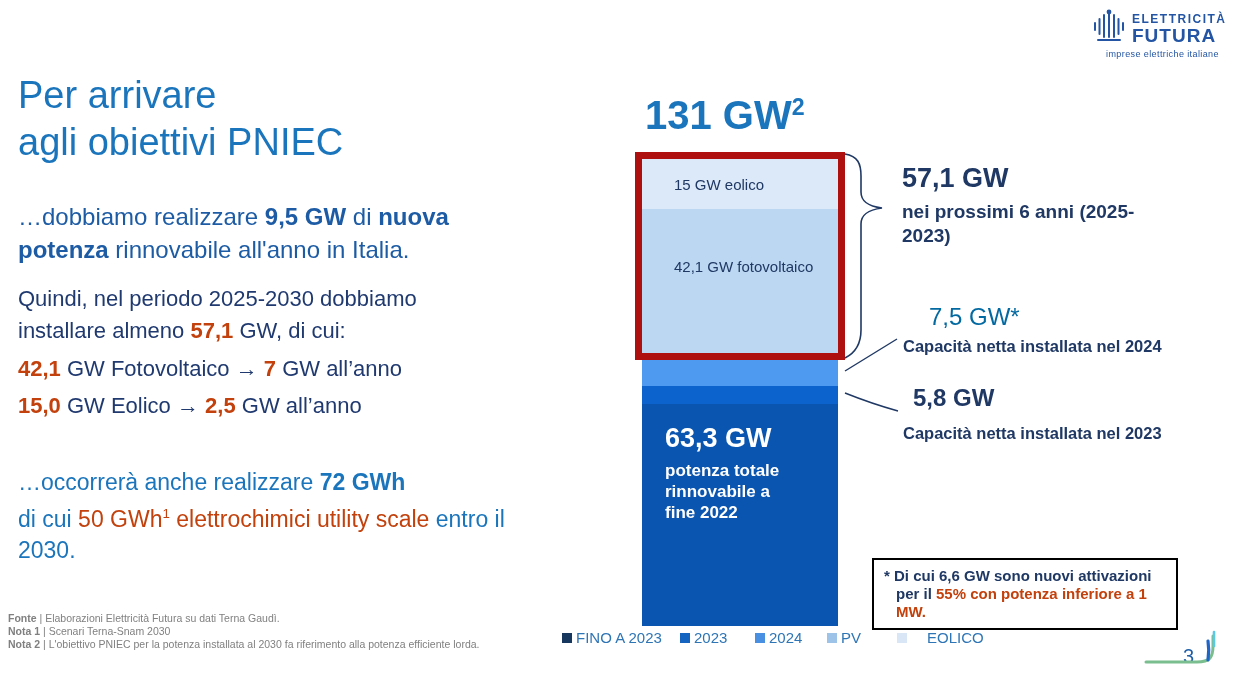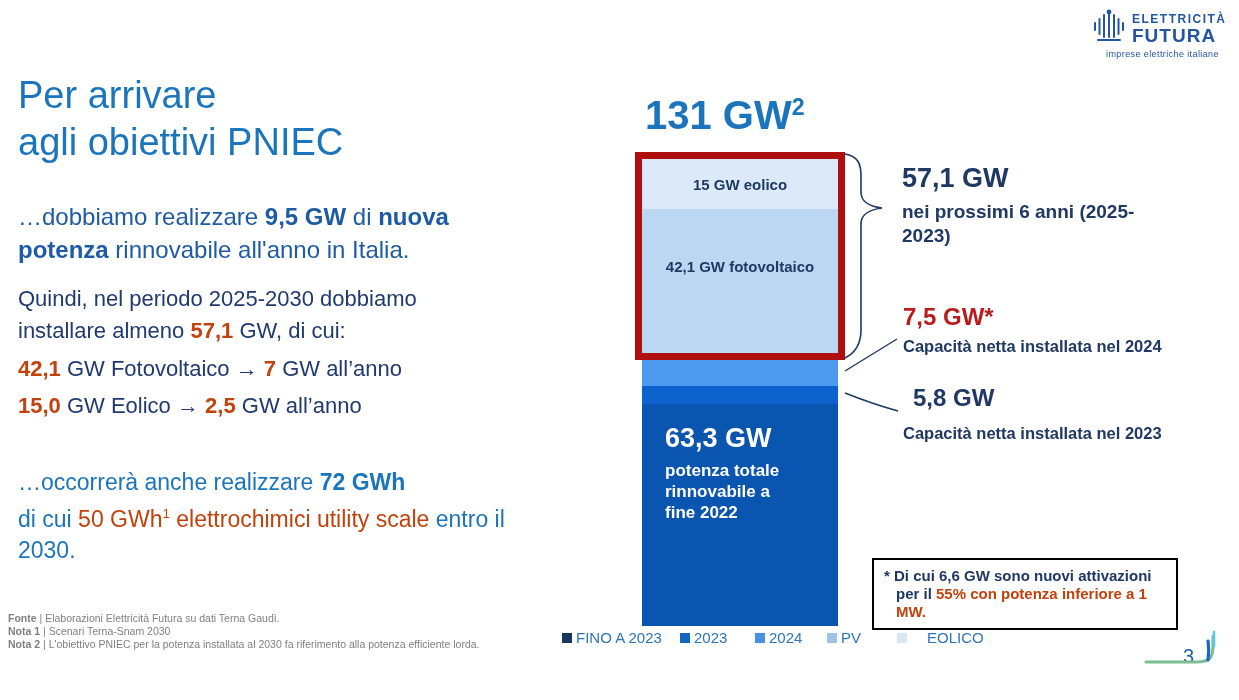--- a/index.html
+++ b/index.html
@@ -29,30 +29,30 @@
   .logo-tag{font-size:9px;letter-spacing:0.4px;margin-top:1px;text-align:center;}
   
   .chart-total{left:645px;top:93px;font-size:40px;color:#1B75BC;text-align:right;}
   .red-frame{left:635px;top:152px;width:196px;height:194px;border:7px solid #AE0F0F;z-index:3;}
   .seg{left:642px;width:196px;z-index:2;}
   .seg-eolico{top:159px;height:50px;}
   .seg-pv{top:209px;height:144px;}
   .seg-2024{top:360px;height:26px;}
   .seg-2023{top:386px;height:18px;}
   .seg-fino{top:404px;height:222px;}
-  .seg-label{width:196px;text-align:center;font-size:15px;font-weight:bold;color:#1F3864;z-index:4;}
+  .seg-label{width:196px;font-size:15px;font-weight:normal;color:#1F3864;z-index:4;margin-left:32px;}
   .lbl-eolico{left:642px;top:176px;}
   .lbl-pv{left:642px;top:258px;}
   .fino-label{left:665px;top:422px;color:#ffffff;z-index:4;}
   .fino-big{font-size:27px;font-weight:bold;line-height:32px;}
   .fino-sub{font-size:17px;font-weight:bold;line-height:21px;margin-top:6px;}
   
   .ann-571{left:902px;top:163px;font-size:27px;font-weight:bold;color:#1F3864;}
   .ann-571-sub{left:902px;top:200px;width:262px;font-size:19px;font-weight:bold;line-height:24px;color:#1F3864;}
-  .ann-75{left:903px;top:303px;font-size:24px;font-weight:bold;color:#b91c1c;}
+  .ann-75{left:929px;top:303px;font-size:24px;font-weight:normal;color:#0369a1;}
   .ann-75-sub{left:903px;top:337px;font-size:16.5px;font-weight:bold;color:#1F3864;}
   .ann-58{left:913px;top:384px;font-size:24px;font-weight:bold;color:#1F3864;}
   .ann-58-sub{left:903px;top:424px;font-size:16.5px;font-weight:bold;color:#1F3864;}
   
   .note-box{
     left:872px;top:558px;width:272px;border:2px solid #000000;
     padding:7px 8px 7px 22px;text-indent:-12px;
     font-size:15px;font-weight:bold;line-height:18px;color:#1F3864;background:#ffffff;
   }
   

